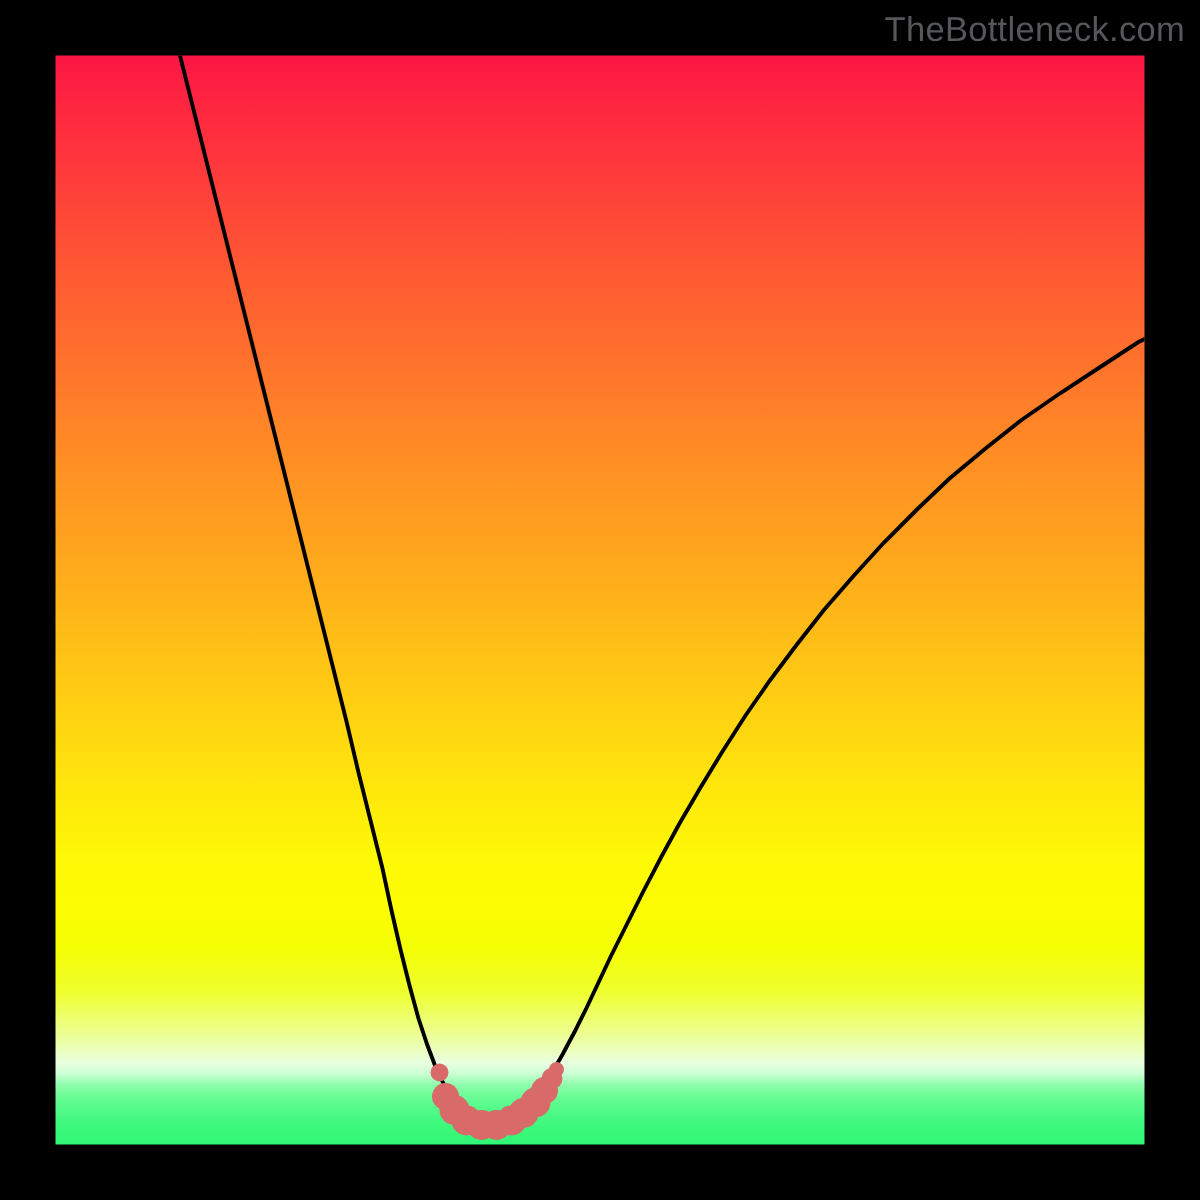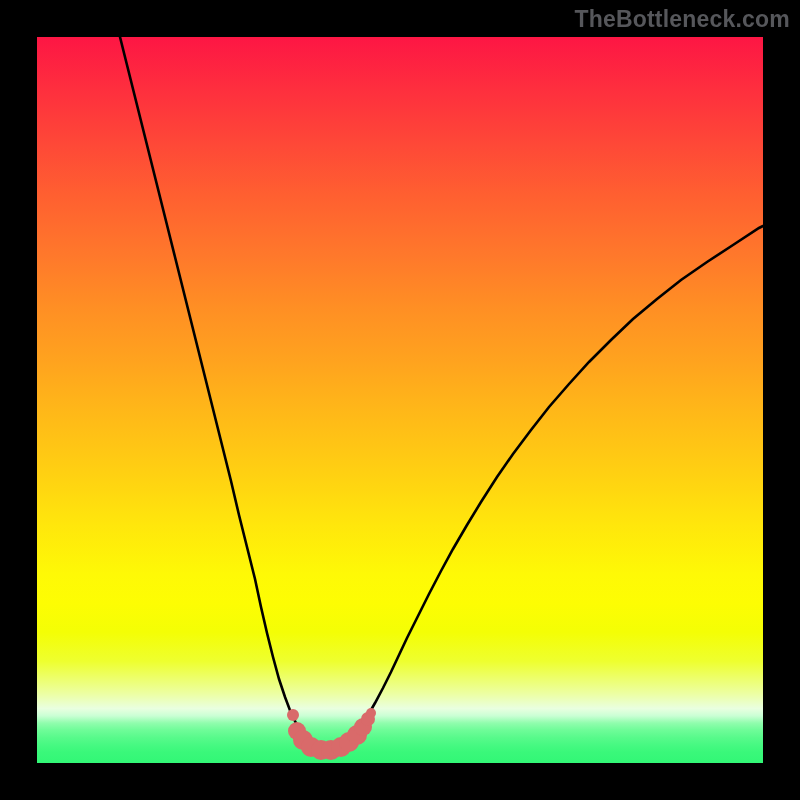--- a/index.html
+++ b/index.html
@@ -49,21 +49,21 @@
       #3af87a 98.5%,
       #32f776 100%
     );
   }
   .watermark {
     position: absolute;
     top: 6px;
     right: 10px;
     color: #56575b;
     font-size: 23px;
-    font-weight: 700;
+    font-weight: 400;
     letter-spacing: 0.2px;
   }
   svg {
     position: absolute;
     left: 0;
     top: 0;
   }
 </style>
 </head>
 <body>

